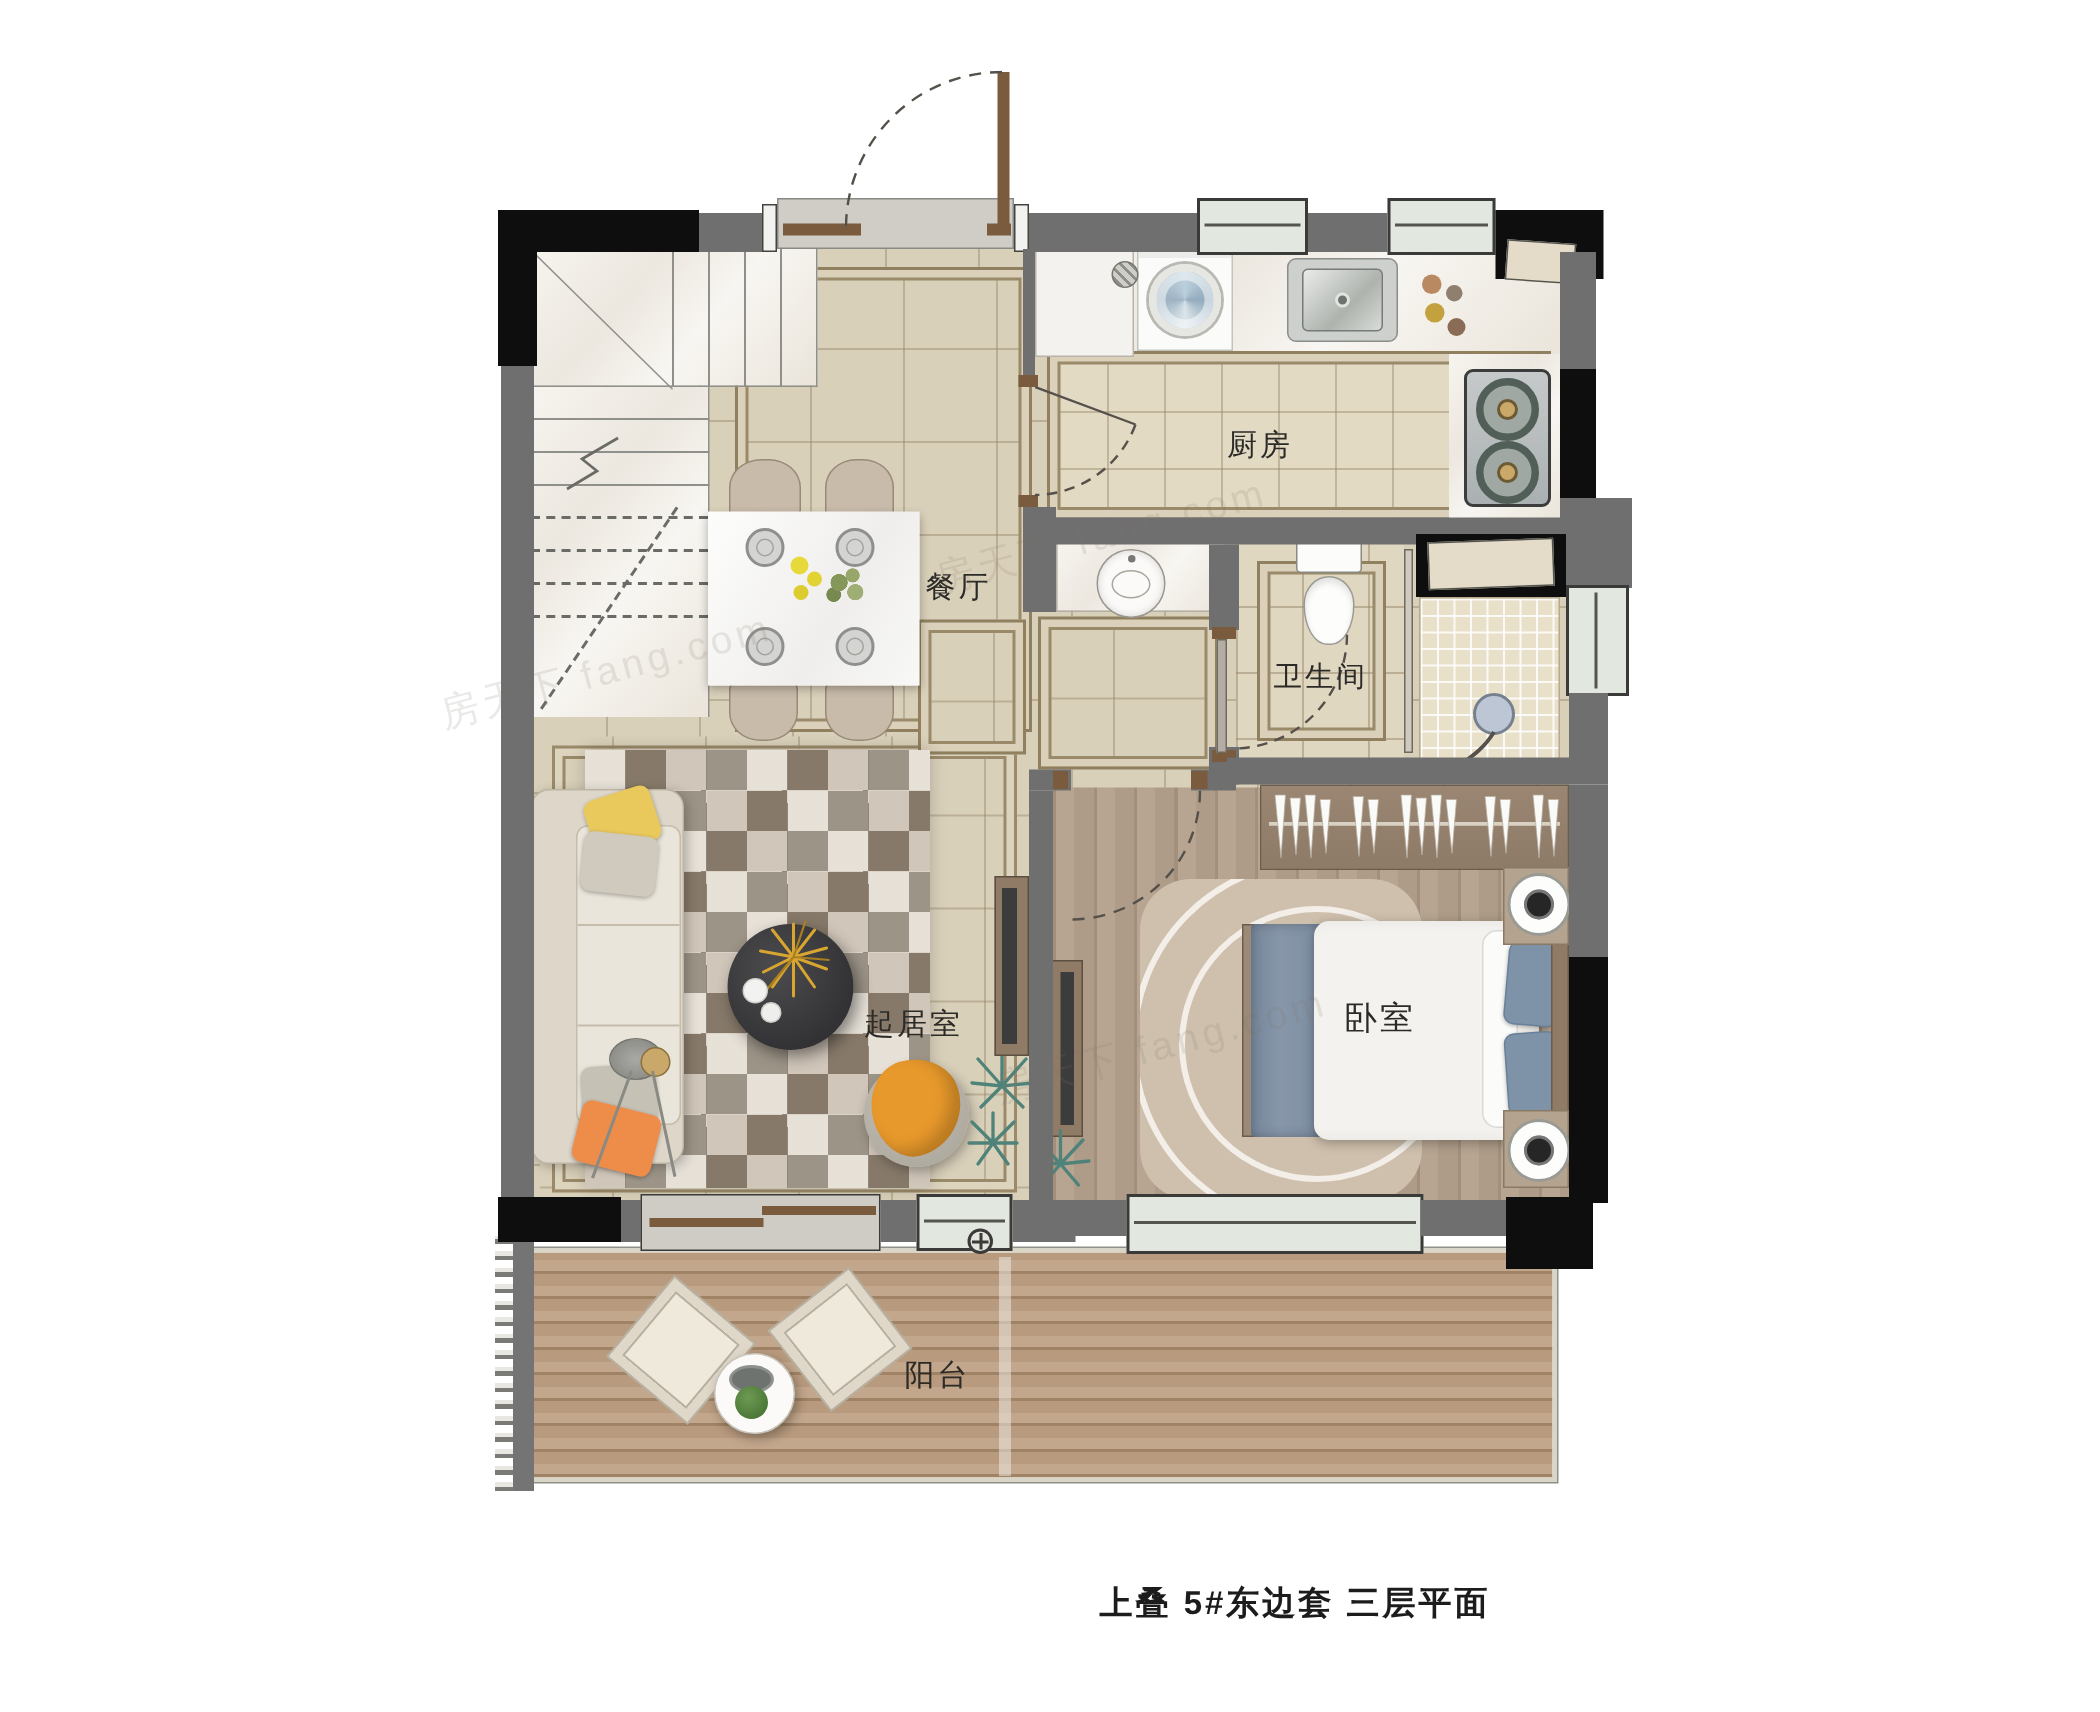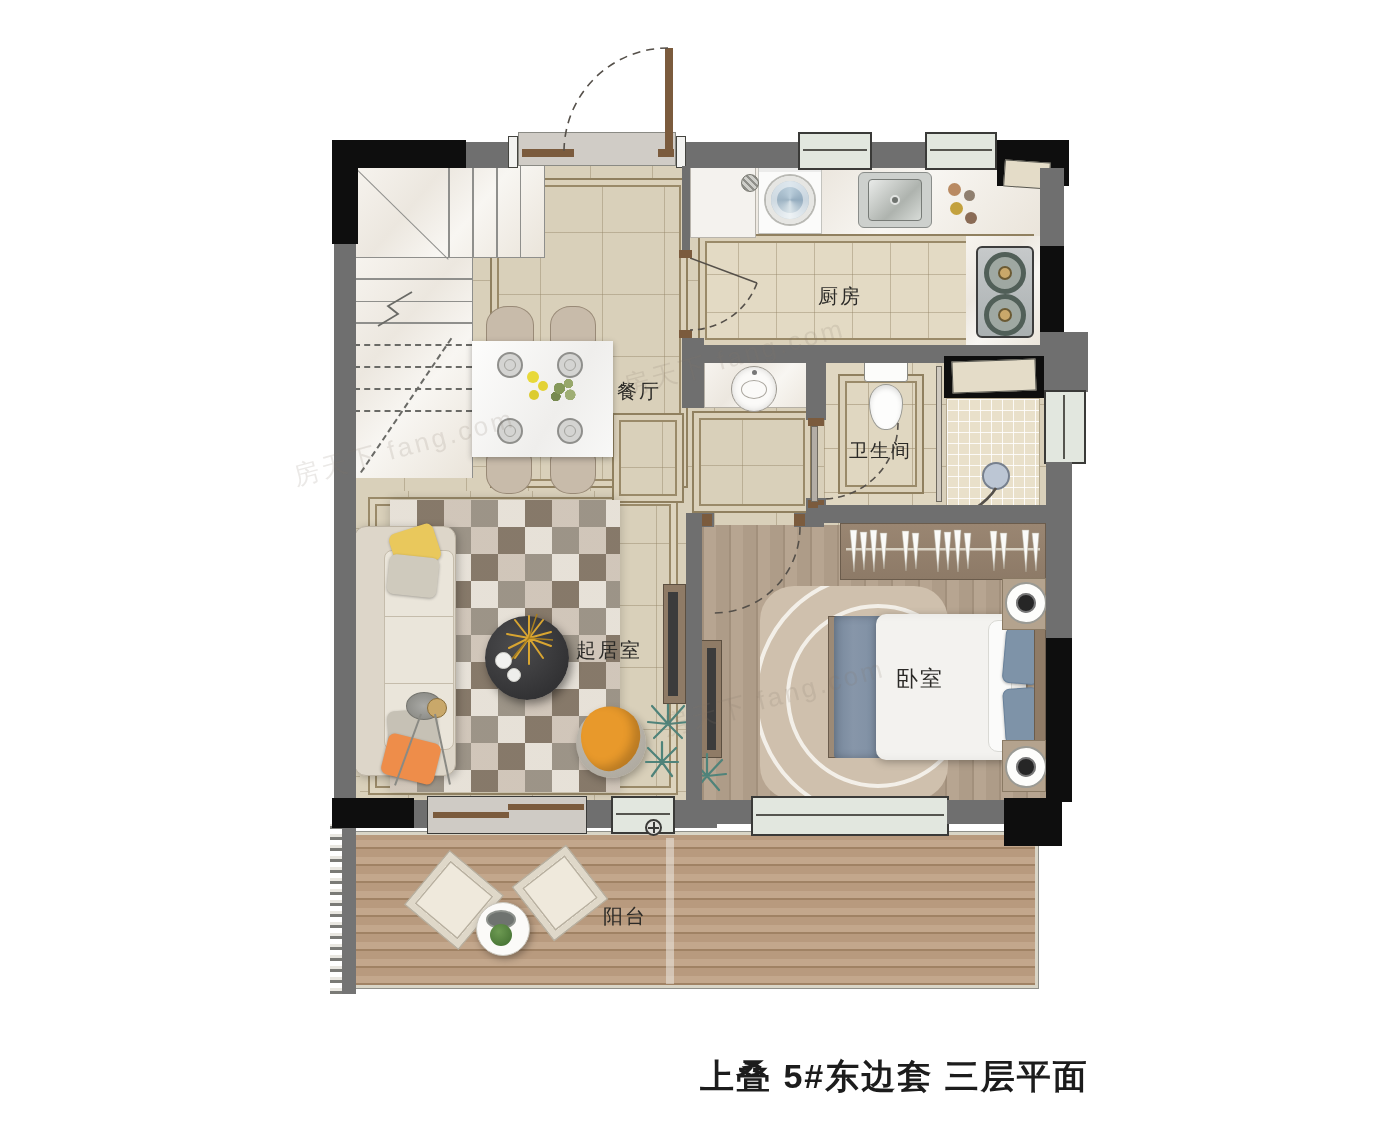--- a/index.html
+++ b/index.html
@@ -35,21 +35,21 @@
       repeating-conic-gradient(#a3907c 0 25%,#d4ccbe 0 50%) 27px 27px/108px 108px,#beb2a0;}
   .win{background:#e2e7df;border:2px solid #3a3a38;}
   .win:before{content:'';position:absolute;left:3px;right:3px;top:44%;border-top:2px solid #55554f;}
   .win-v{background:#e2e7df;border:2px solid #3a3a38;}
   .win-v:before{content:'';position:absolute;top:3px;bottom:3px;left:44%;border-left:2px solid #55554f;}
   .jamb{background:#7b5b3d;}
   .sdash{border-top:2px dashed #6a6a66;}
   .label{position:absolute;font-size:20px;color:#2b2a27;letter-spacing:2px;white-space:nowrap;font-weight:500;}
   .wm{position:absolute;font-size:26px;color:rgba(130,120,105,.16);transform:rotate(-15deg);
       white-space:nowrap;letter-spacing:3px;}
-  .title{position:absolute;left:700px;top:1054px;font-size:34px;font-weight:700;color:#1c1c1c;letter-spacing:2px;}
+  .title{position:absolute;left:733px;top:1054px;font-size:22px;font-weight:700;color:#1c1c1c;letter-spacing:2px;}
   .seat{background:#eae5da;border:1.5px solid #c5bcab;border-radius:8px;
         background-image:linear-gradient(#c5bcab 1.5px,transparent 1.5px);
         background-size:100% 67px;background-position:0 65px;}
   .pillow{border-radius:7px;box-shadow:0 1px 3px rgba(0,0,0,.3);}
   .burner{border-radius:50%;background:#9fa8a2;border:5px solid #515f58;}
   .burner:before{content:'';position:absolute;inset:28%;border-radius:50%;background:#c9a86a;border:2px solid #6b5a33;}
   .drum{border-radius:50%;background:conic-gradient(#bccfdc,#93abbe,#dbe5ea,#9db3c3,#bccfdc);
         border:5px solid #e6e6e3;box-shadow:0 0 0 2px #b9b9b4,inset 0 0 0 6px rgba(255,255,255,.5);}
   .plate{border-radius:50%;background:#d4d4d2;border:2px solid #8f8f8c;}
   .plate:before{content:'';position:absolute;inset:22%;border-radius:50%;border:1.5px solid #a3a39e;}
@@ -291,21 +291,21 @@
   <svg class="abs" style="left:822px;top:423px" width="80" height="80">
     <path d="M 76 0 A 76 76 0 0 1 0 76" fill="none" stroke="#55504a" stroke-width="1.6" stroke-dasharray="7 5"></path>
   </svg>
   <svg class="abs" style="left:714px;top:527px" width="90" height="90">
     <path d="M 86 0 A 86 86 0 0 1 0 86" fill="none" stroke="#55504a" stroke-width="1.6" stroke-dasharray="8 6"></path>
   </svg>
 
   <div class="label" style="left:818px;top:283px">厨房</div>
   <div class="label" style="left:617px;top:378px">餐厅</div>
   <div class="label" style="left:849px;top:438px;font-size:19px">卫生间</div>
-  <div class="label" style="left:576px;top:637px">起居室</div>
+  <div class="label" style="left:576px;top:669px">起居室</div>
   <div class="label" style="left:896px;top:664px;font-size:22px">卧室</div>
   <div class="label" style="left:603px;top:903px">阳台</div>
 
   <div class="wm" style="left:290px;top:430px">房天下 fang.com</div>
   <div class="wm" style="left:620px;top:340px">房天下 fang.com</div>
   <div class="wm" style="left:660px;top:680px">房天下 fang.com</div>
 
   <div class="title">上叠 5#东边套 三层平面</div>
 
 </div>

